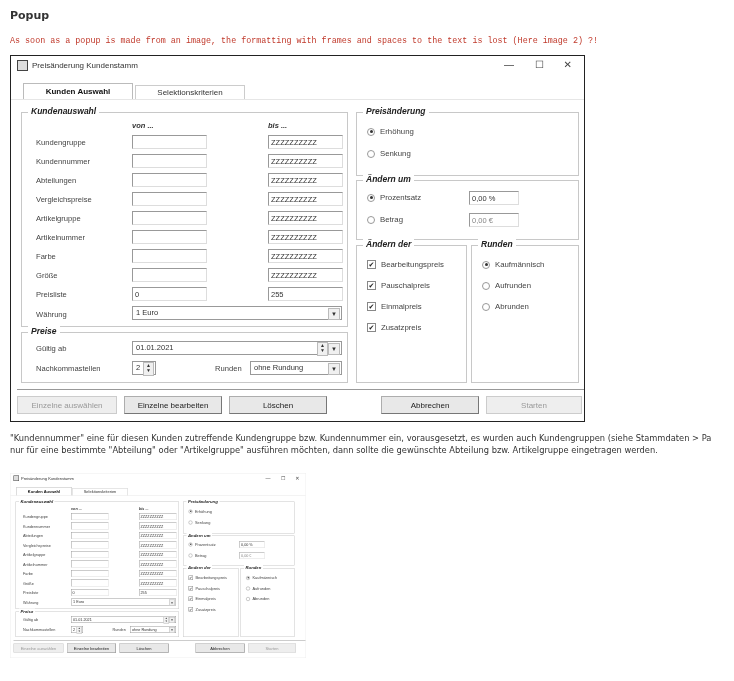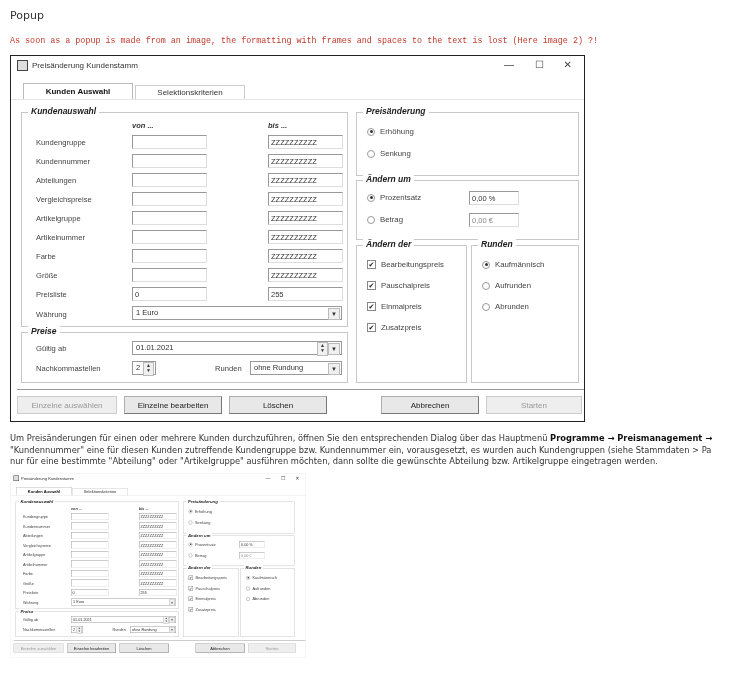--- a/index.html
+++ b/index.html
@@ -1,18 +1,18 @@
 <!DOCTYPE html>
 <html><head>
 <meta charset="utf-8">
 <style>
   html,body{margin:0;padding:0;background:#fff;}
   body{width:734px;height:681px;position:relative;overflow:hidden;font-family:"DejaVu Sans",sans-serif;color:#222;}
   .abs{position:absolute;}
-  .h1{left:10px;top:9px;font-size:11px;font-weight:normal;color:#333;}
+  .h1{left:10px;top:9px;font-size:11px;font-weight:bold;color:#333;}
   .note{left:10px;top:36px;font-size:8.4px;color:#c0392b;white-space:nowrap;font-family:Liberation Mono, monospace;}
   .para{left:10px;top:433px;font-size:8.3px;line-height:11.6px;color:#333;white-space:nowrap;}
   .para b{color:#111;}
 
   
   .dlg{border:1px solid #222;background:#fff;font-family:"Liberation Sans",sans-serif;}
   .dlg .title{position:absolute;left:6px;top:4px;font-size:8px;color:#333;display:flex;align-items:center;gap:4px;}
   .winbtn{position:absolute;top:3px;font-size:10px;color:#444;}
   .tabstrip{position:absolute;left:0;right:0;height:1px;background:#e6e6e6;}
   .tab{position:absolute;font-size:8px;color:#333;border:1px solid #ccc;border-bottom:none;background:#fff;text-align:center;}
@@ -182,21 +182,20 @@
 
   <div class="sep" style="left:6px;right:0;top:333px;"></div>
   <div class="btn dis" style="left:6px;top:340px;width:100px;">Einzelne auswählen</div>
   <div class="btn" style="left:113px;top:340px;width:98px;">Einzelne bearbeiten</div>
   <div class="btn" style="left:218px;top:340px;width:98px;">Löschen</div>
   <div class="btn" style="left:370px;top:340px;width:98px;">Abbrechen</div>
   <div class="btn dis" style="left:475px;top:340px;width:96px;">Starten</div>
 </div>
 
 <div class="abs para">
-  <div><span>Um Preisänderungen für einen oder mehrere Kunden durchzuführen, öffnen Sie den entsprechenden Dialog über das Hauptmenü </span><b>Programme → Preismanagement →</b></div>
   <div>"Kundennummer" eine für diesen Kunden zutreffende Kundengruppe bzw. Kundennummer ein, vorausgesetzt, es wurden auch Kundengruppen (siehe Stammdaten &gt; Pa</div>
   <div>nur für eine bestimmte "Abteilung" oder "Artikelgruppe" ausführen möchten, dann sollte die gewünschte Abteilung bzw. Artikelgruppe eingetragen werden.</div>
 </div>
 
 <div class="thumb">
   <div id="dlg-thumb" class="abs dlg" style="left:0;top:0;width:590px;height:368px;border-color:#eee;">
   <div class="title">
     <span style="display:inline-block;width:9px;height:9px;border:1px solid #444;background:#ddd;"></span>
     <span>Preisänderung Kundenstamm</span>
   </div>

